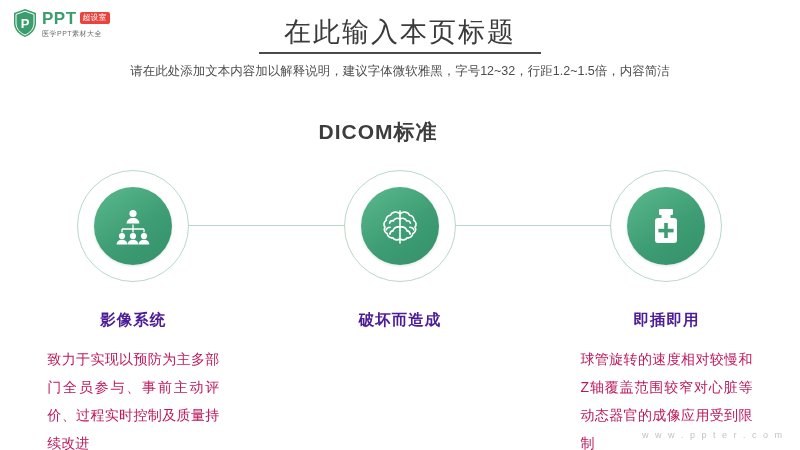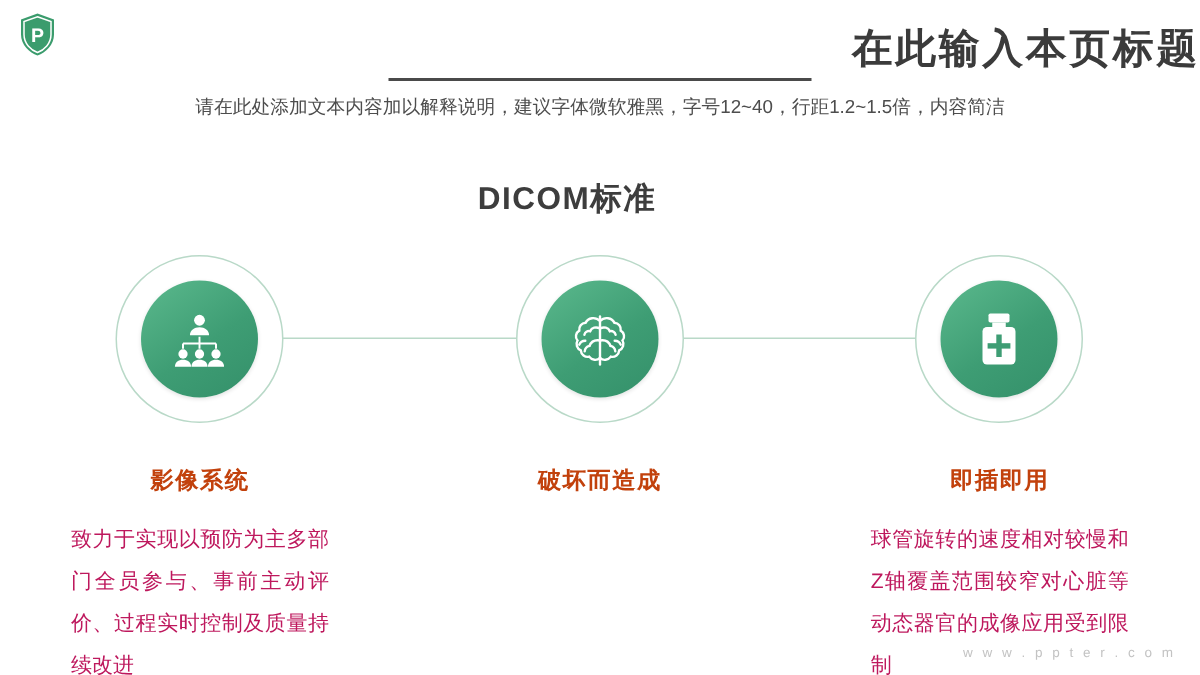--- a/index.html
+++ b/index.html
@@ -68,23 +68,23 @@
     margin-top: 3px;
     letter-spacing: 0.5px;
   }
 
   
   .title {
     position: absolute;
     top: 14px;
     left: 0;
     width: 800px;
-    text-align: right;
+    text-align: center;
     font-size: 27px;
-    font-weight: bold;
+    font-weight: normal;
     color: #3b3b3b;
     letter-spacing: 2px;
   }
   .title-rule {
     position: absolute;
     top: 52px;
     left: 50%;
     transform: translateX(-50%);
     width: 282px;
     height: 2px;
@@ -159,21 +159,21 @@
     align-items: center;
     justify-content: center;
     box-shadow: 0 1px 3px rgba(0,0,0,0.12);
   }
   .circle-inner svg { display: block; }
 
   .col-title {
     margin-top: 28px;
     font-size: 15.5px;
     font-weight: bold;
-    color: #c2410c;
+    color: #4c1d95;
     letter-spacing: 1px;
   }
   .col-body {
     margin-top: 14px;
     width: 172px;
     font-size: 14px;
     color: #be185d;
     line-height: 2.0;
     text-align: justify;
     text-align-last: left;
@@ -196,27 +196,34 @@
 <div class="slide">
 
   <div class="logo">
     <div class="logo-shield">
       <svg width="26" height="30" viewBox="0 0 26 30">
         <path d="M13 1 L24 5 L24 15 C24 22 18.5 27 13 29 C7.5 27 2 22 2 15 L2 5 Z" fill="#3b9c6d"></path>
         <path d="M13 3.2 L22 6.4 L22 15 C22 21 17.5 25.3 13 27 C8.5 25.3 4 21 4 15 L4 6.4 Z" fill="none" stroke="#ffffff" stroke-width="1"></path>
         <text x="13" y="20" font-family="Liberation Sans, sans-serif" font-size="13" font-weight="bold" fill="#ffffff" text-anchor="middle">P</text>
       </svg>
     </div>
+    <div class="logo-text">
+      <div class="logo-row1">
+        <span class="logo-ppt">PPT</span>
+        <span class="logo-badge">超设室</span>
+      </div>
+      <div class="logo-sub">医学PPT素材大全</div>
+    </div>
   </div>
 
   <div class="title">在此输入本页标题</div>
   <div class="title-rule"></div>
 
   <div class="subtitle">
-    <div>请在此处添加文本内容加以解释说明，建议字体微软雅黑，字号12~40，行距1.2~1.5倍，内容简洁</div>
+    <div>请在此处添加文本内容加以解释说明，建议字体微软雅黑，字号12~32，行距1.2~1.5倍，内容简洁</div>
   </div>
 
   <div class="section-heading">DICOM标准</div>
 
   <div class="connector"></div>
 
   <div class="columns">
 
     <div class="column">
       <div class="circle-outer">

